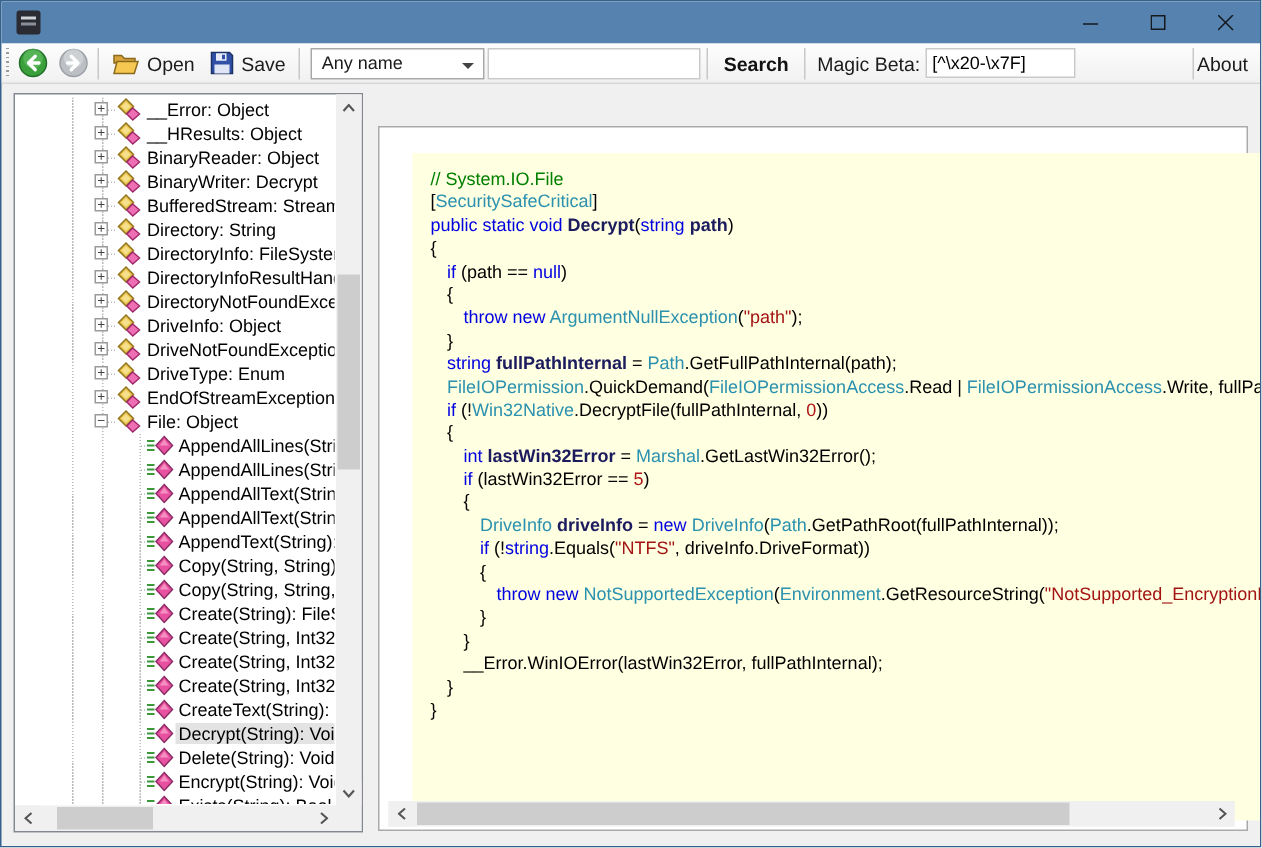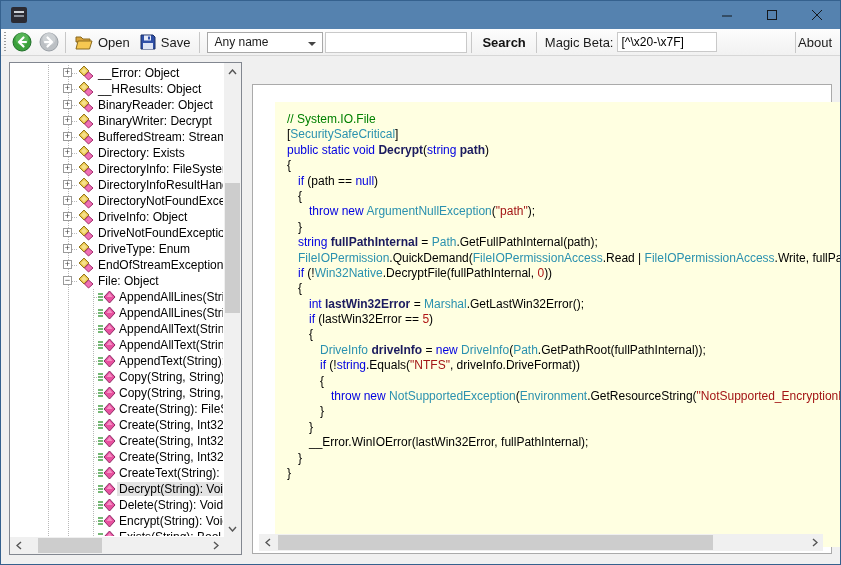--- a/index.html
+++ b/index.html
@@ -226,21 +226,21 @@
           <span class="guide" style="left: 58px;"></span>
           <span class="hconn" style="left: 62px; width: 6px;"></span>
           <span class="expander">+</span>
           <span class="node-icon" style="left: 68px;">
             <svg width="16" height="16" viewBox="0 0 16 16">
               <path d="M6 1 L11 6 L6 11 L1 6 Z" fill="#e9c54b" stroke="#93761f" stroke-width="1"></path>
               <path d="M6 3 L9 6 L6 9 L3 6 Z" fill="#f6e08c"></path>
               <path d="M10.5 7 L15 11 L10.5 15 L6.5 11 Z" fill="#ef6fb4" stroke="#a02a6c" stroke-width="1"></path>
             </svg>
           </span>
-          <span class="tree-label" style="left: 86px;">Directory: Exists</span>
+          <span class="tree-label" style="left: 86px;">Directory: String</span>
         </div>
         <div class="tree-row">
           <span class="guide" style="left: 38px;"></span>
           <span class="guide" style="left: 58px;"></span>
           <span class="hconn" style="left: 62px; width: 6px;"></span>
           <span class="expander">+</span>
           <span class="node-icon" style="left: 68px;">
             <svg width="16" height="16" viewBox="0 0 16 16">
               <path d="M6 1 L11 6 L6 11 L1 6 Z" fill="#e9c54b" stroke="#93761f" stroke-width="1"></path>
               <path d="M6 3 L9 6 L6 9 L3 6 Z" fill="#f6e08c"></path>

